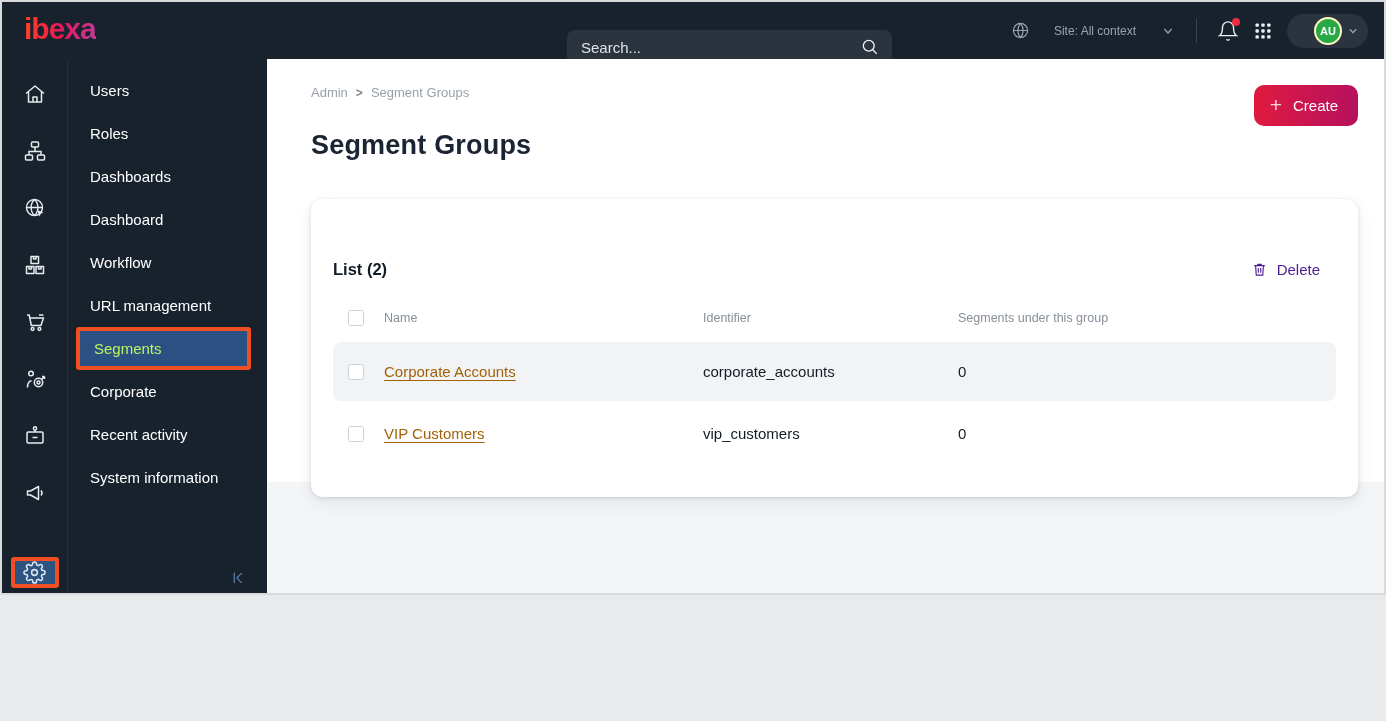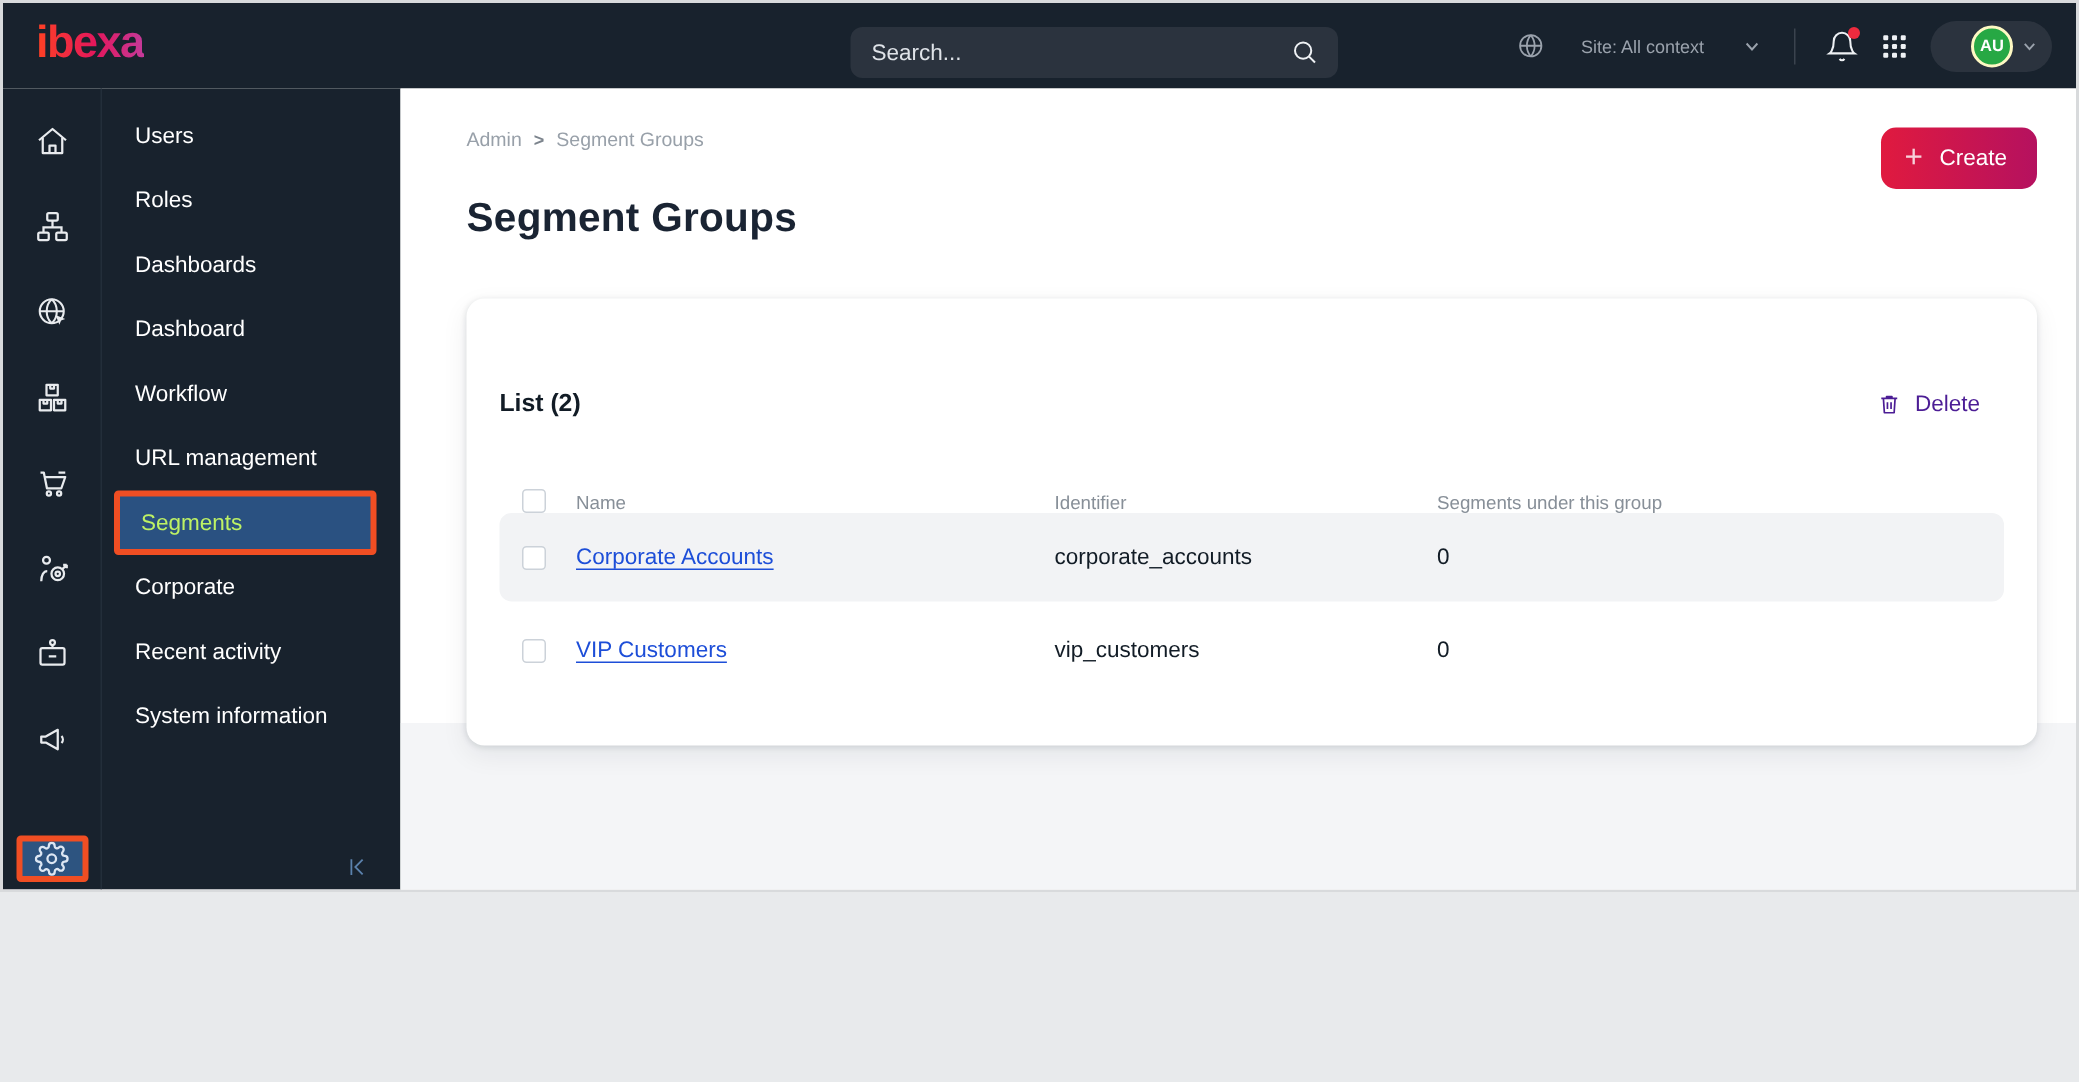--- a/index.html
+++ b/index.html
@@ -6,21 +6,21 @@
   body { font-family:"Liberation Sans", sans-serif; background:#e8eaec; }
   .app { width:1386px; height:595px; position:relative; background:#ffffff;
          border:2px solid #d8dadc; overflow:hidden; display:flex; flex-direction:column; }
 
   
   .topbar { height:57px; min-height:57px; background:#18222d; display:flex; align-items:center;
             padding:0 16px 0 22px; position:relative; }
   .logo { font-size:30px; font-weight:700; letter-spacing:-1px; line-height:1;
           background:linear-gradient(90deg,#ff4123 0%,#e3175c 55%,#c43a9a 100%);
           -webkit-background-clip:text; background-clip:text; color:transparent; cursor:pointer; padding-bottom:4px;}
-  .search-wrap { position:absolute; left:565px; top:16px; width:325px; height:34px;
+  .search-wrap { position:absolute; left:565px; top:28px; width:325px; height:34px;
                  background:#2b333e; border-radius:8px; display:flex; align-items:center; padding:0 12px 0 14px; }
   .search-wrap input { flex:1; background:transparent; border:none; outline:none; color:#eef1f4;
                        font-size:15px; font-family:"Liberation Sans",sans-serif; }
   .search-wrap input::placeholder { color:#dfe3e8; opacity:1; }
   .search-icon svg { display:block; }
   .top-right { margin-left:auto; display:flex; align-items:center; gap:14px; color:#9aa2ac; }
   .site-ctx { display:flex; align-items:center; gap:24px; font-size:12px; cursor:pointer; }
   .top-divider { width:1px; height:24px; background:#3a434e; margin:0 6px; }
   .bell { position:relative; cursor:pointer; color:#eef1f4; }
   .bell .dot { position:absolute; top:-2px; right:-1px; width:8px; height:8px; border-radius:50%; background:#ee2b3e; }
@@ -69,29 +69,29 @@
 
   
   .card { margin-top:38px; background:#ffffff; border-radius:12px; min-height:272px;
           box-shadow:0 1px 4px rgba(18,28,38,.13), 0 6px 18px rgba(18,28,38,.07);
           padding:22px 22px 34px; }
   .card-head { display:flex; align-items:center; justify-content:space-between; height:34px;margin-top:31px; }
   .card-title { font-size:16.5px; font-weight:700; color:#121c26; }
   .delete-btn { display:flex; align-items:center; gap:9px; color:#4c1d95; font-size:15px;
                 background:none; border:none; font-family:"Liberation Sans",sans-serif;
                 cursor:default; margin-right:16px; }
-  .thead { display:flex; align-items:flex-end; height:48px; margin-top:8px; font-size:12.5px; color:#878f98; }
+  .thead { display:flex; align-items:center; height:48px; margin-top:8px; font-size:12.5px; color:#878f98; }
   .c-check { width:51px; padding-left:15px; display:flex; align-items:center; }
   .c-name { width:319px; }
   .c-ident { width:255px; }
   .c-seg { flex:1; }
   .trow { display:flex; align-items:center; height:59px; border-radius:8px; font-size:15px; color:#121c26; }
   .trow.striped { background:#f2f3f5; }
   .trow + .trow { margin-top:3px; }
-  .row-link { color:#1d4ed8; font-weight:500; text-decoration:underline; text-underline-offset:3px; cursor:pointer; }
+  .row-link { color:#a16207; font-weight:500; text-decoration:underline; text-underline-offset:3px; cursor:pointer; }
   input[type="checkbox"] { appearance:none; -webkit-appearance:none; width:16px; height:16px;
         border:1px solid #ccd2d9; border-radius:3px; background:#fff; cursor:pointer; }
   svg { display:block; }
 </style>
 </head>
 <body>
 
 <div class="app">
 
   <div class="topbar">

